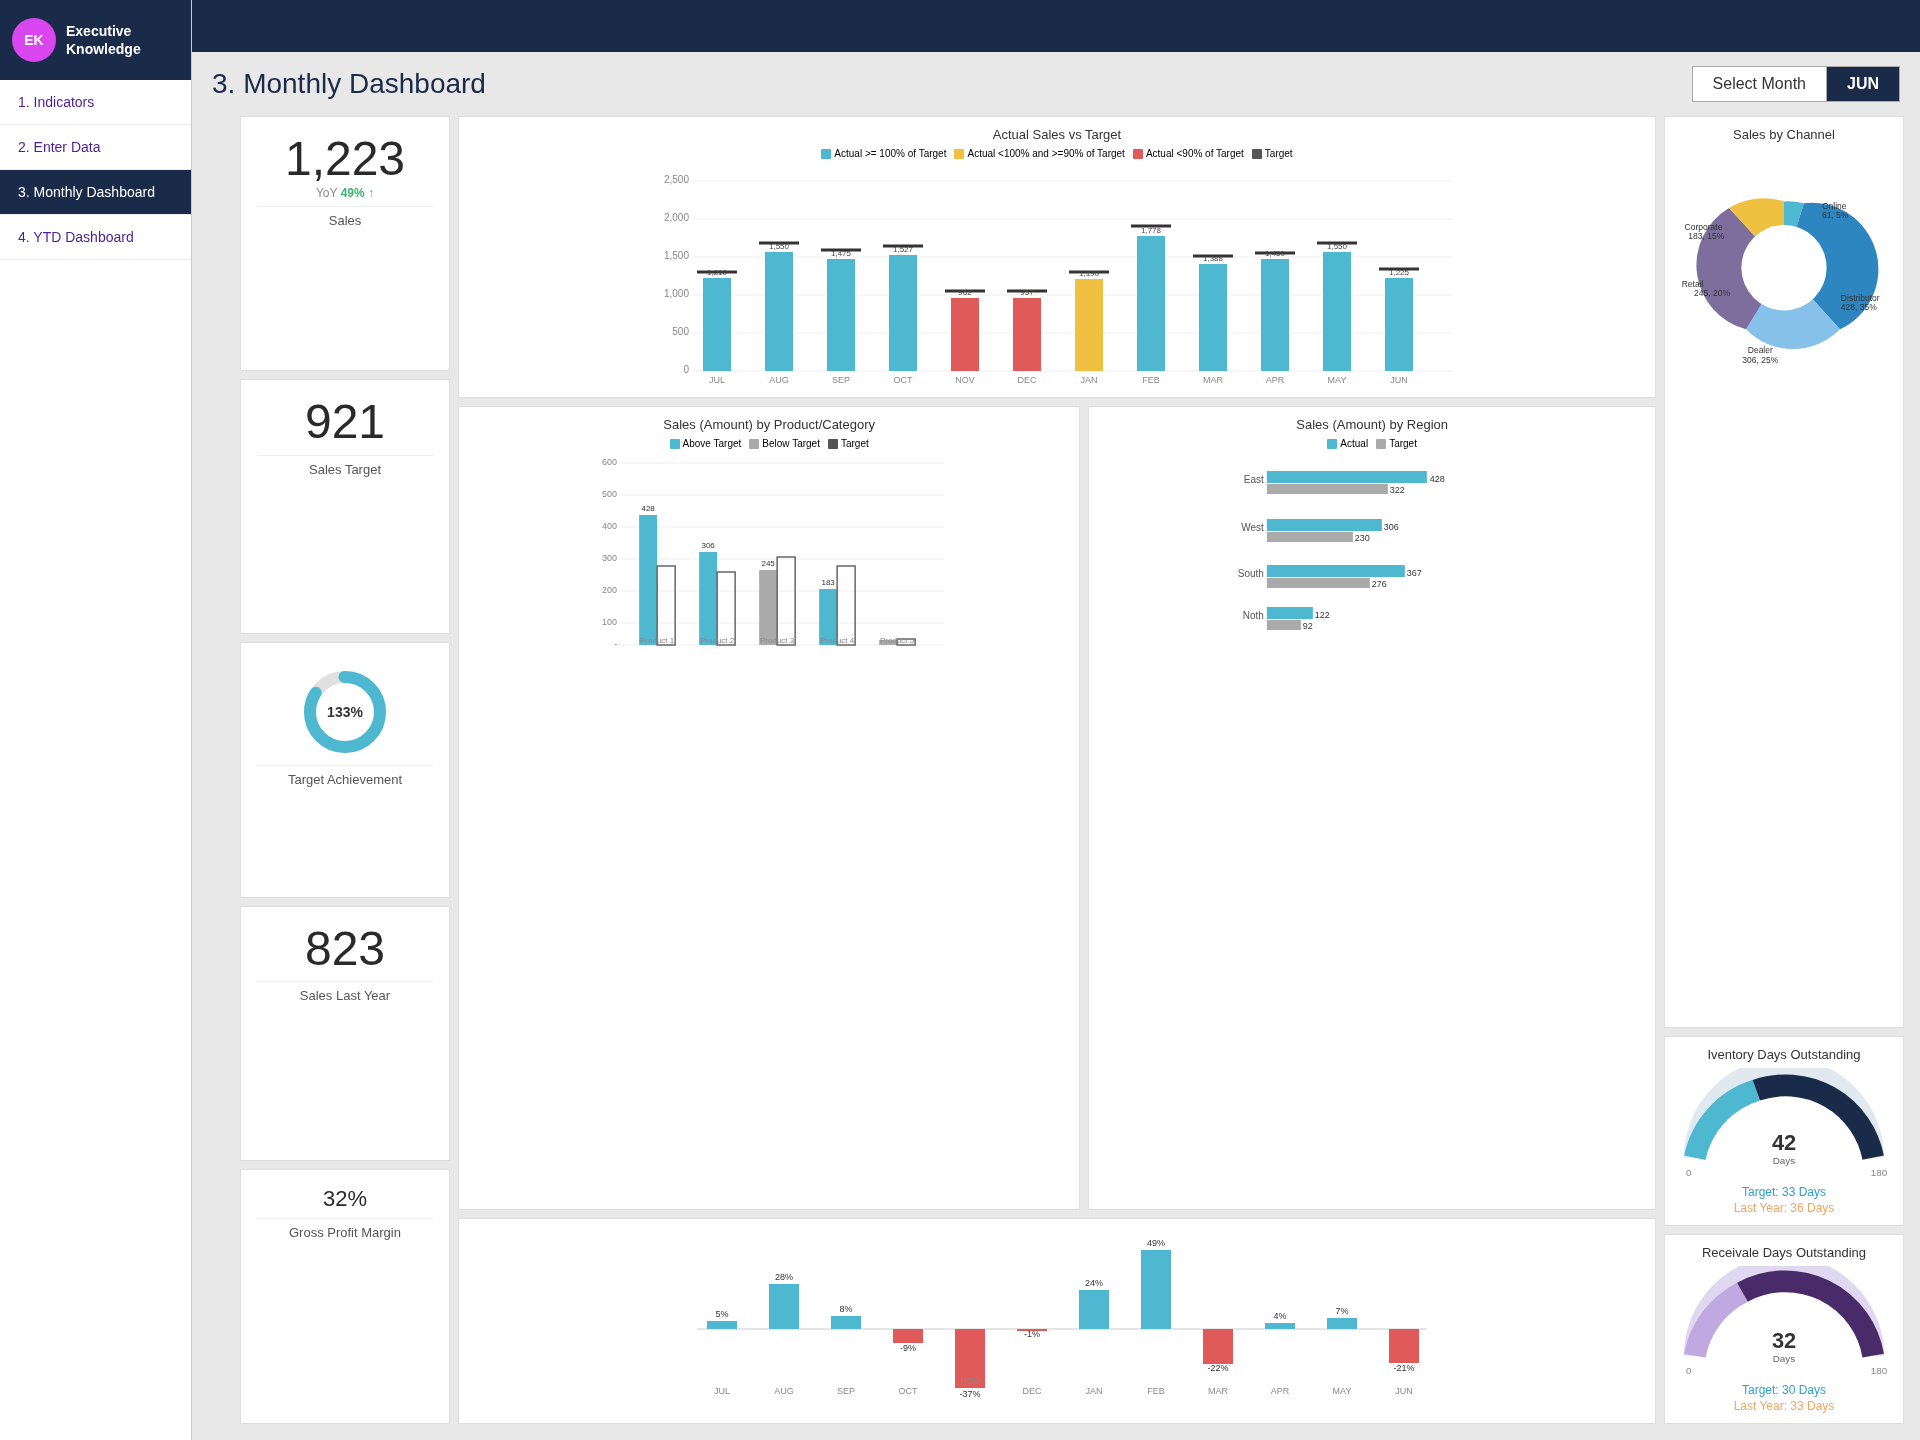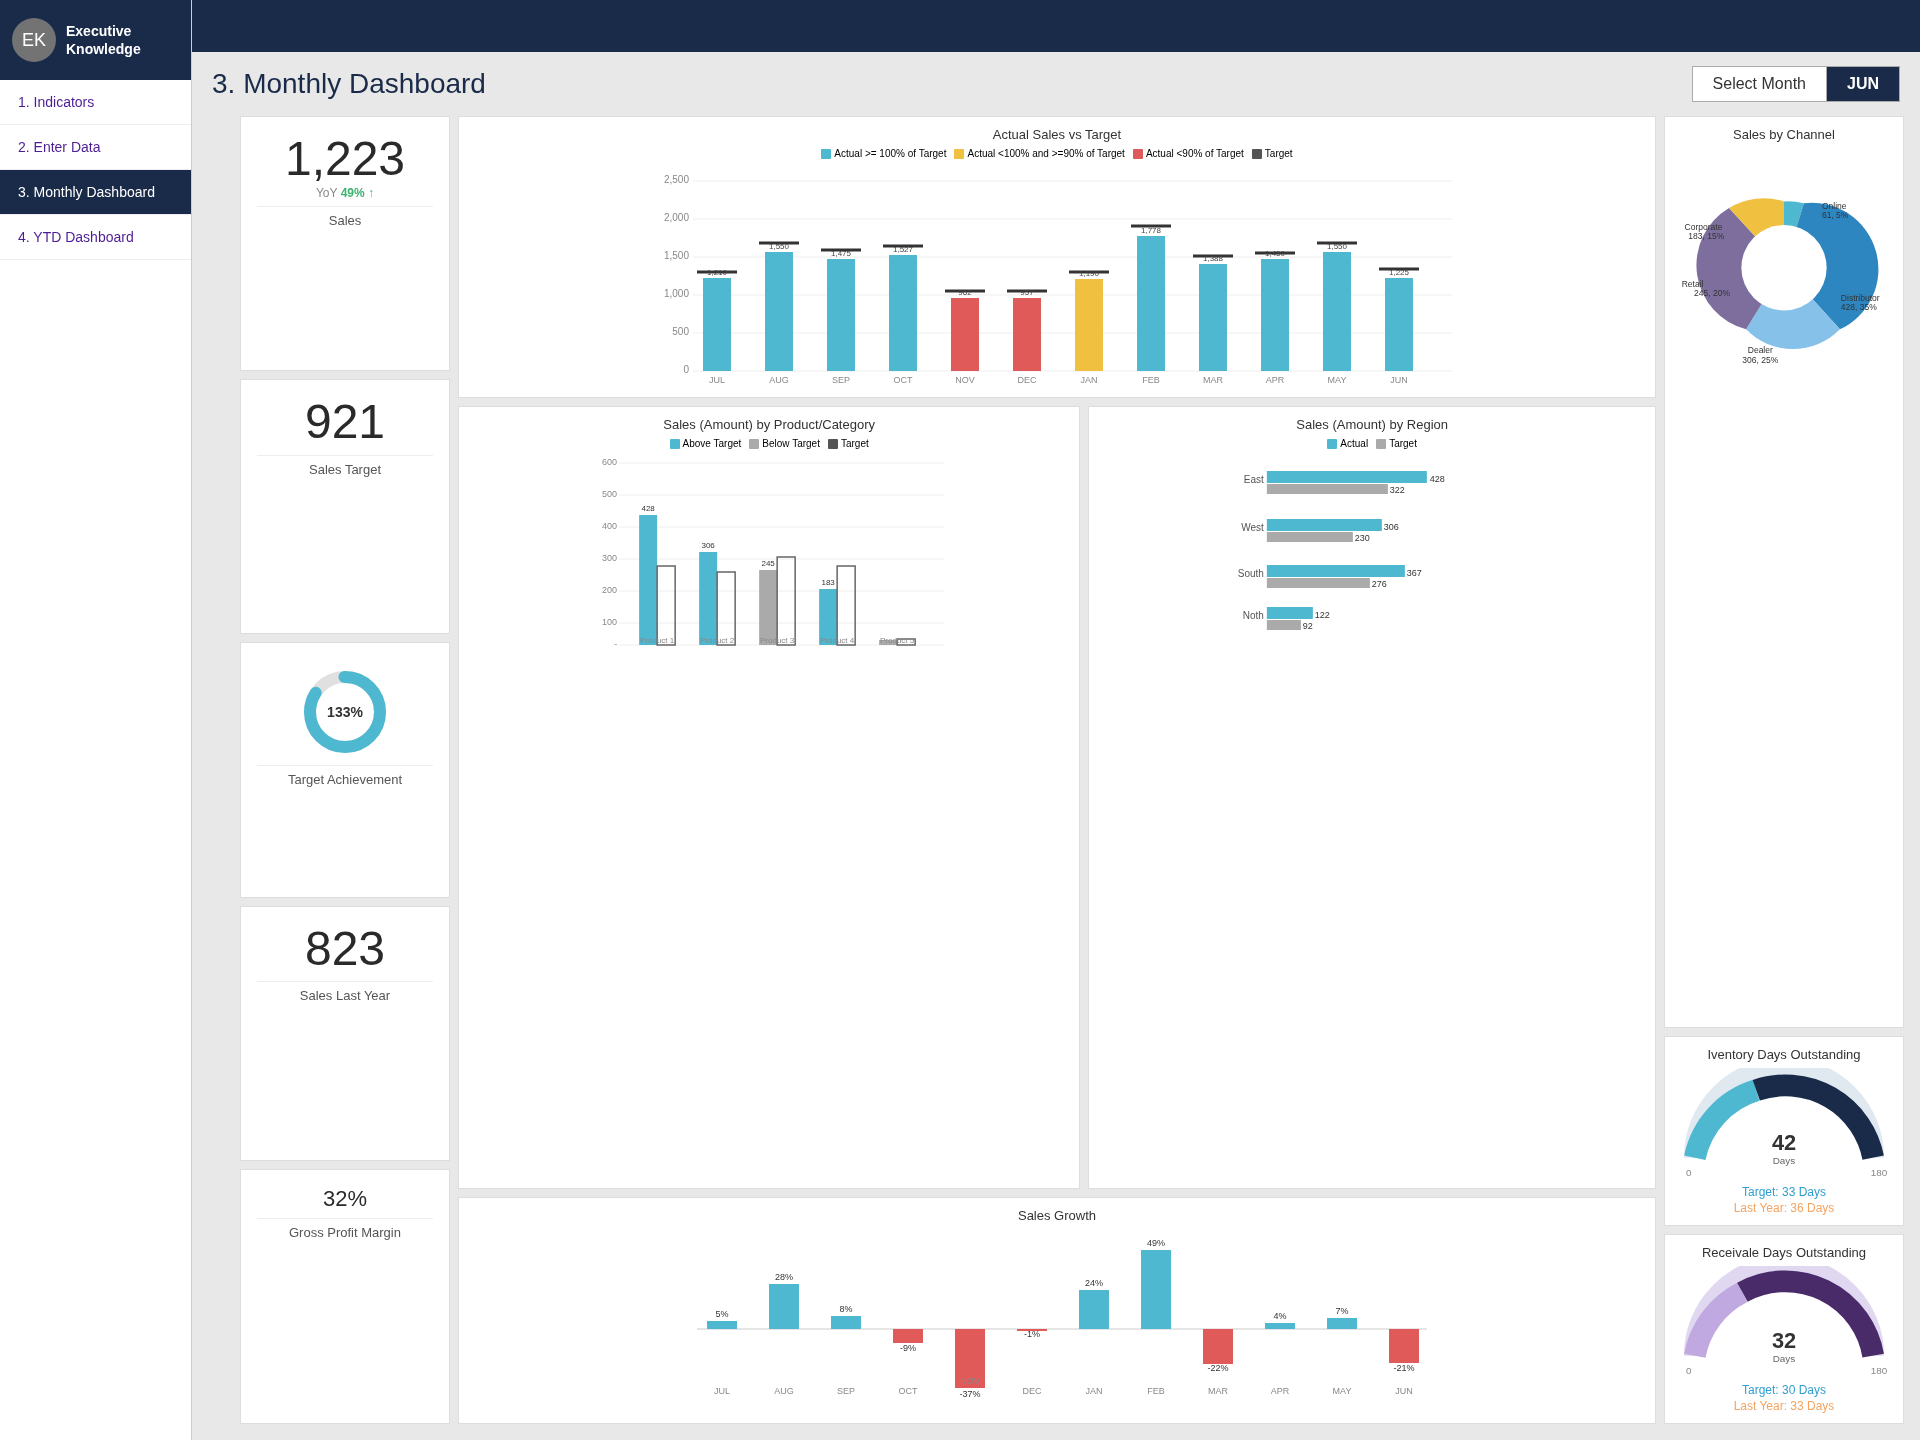--- a/index.html
+++ b/index.html
@@ -14,24 +14,24 @@
       flex-shrink: 0;
     }
     #sidebar .logo-area {
       background: #1a2b4a;
       padding: 18px 12px;
       display: flex;
       align-items: center;
       gap: 10px;
     }
     #sidebar .logo-icon {
-      background: #737373;
+      background: #d946ef;
       color: #fff;
-      font-weight: normal;
-      font-size: 18px;
+      font-weight: bold;
+      font-size: 14px;
       width: 44px; height: 44px;
       border-radius: 50%;
       display: flex; align-items: center; justify-content: center;
     }
     #sidebar .logo-text {
       color: #fff;
       font-size: 14px;
       font-weight: bold;
       line-height: 1.3;
     }
@@ -485,21 +485,20 @@
             <text x="42" y="166" font-size="10" fill="#555" text-anchor="end">Noth</text>
             <rect x="45" y="154" width="46" height="12" fill="#4db8d0"></rect>
             <text x="93" y="165" font-size="9" fill="#333">122</text>
             <rect x="45" y="167" width="34" height="10" fill="#aaa"></rect>
             <text x="81" y="176" font-size="9" fill="#333">92</text>
           </svg>
         </div>
       </div>
 
       <div class="chart-card">
-        <div class="chart-title">Sales Growth</div>
         <svg width="100%" height="180" viewBox="0 0 760 180">
 
           <line x1="20" y1="100" x2="750" y2="100" stroke="#ccc" stroke-width="1"></line>
 
           <rect x="30" y="92" width="30" height="8" fill="#4db8d0"></rect>
           <text x="45" y="88" font-size="9" fill="#333" text-anchor="middle">5%</text>
           <text x="45" y="165" font-size="9" fill="#888" text-anchor="middle">JUL</text>
 
           <rect x="92" y="55" width="30" height="45" fill="#4db8d0"></rect>
           <text x="107" y="51" font-size="9" fill="#333" text-anchor="middle">28%</text>

